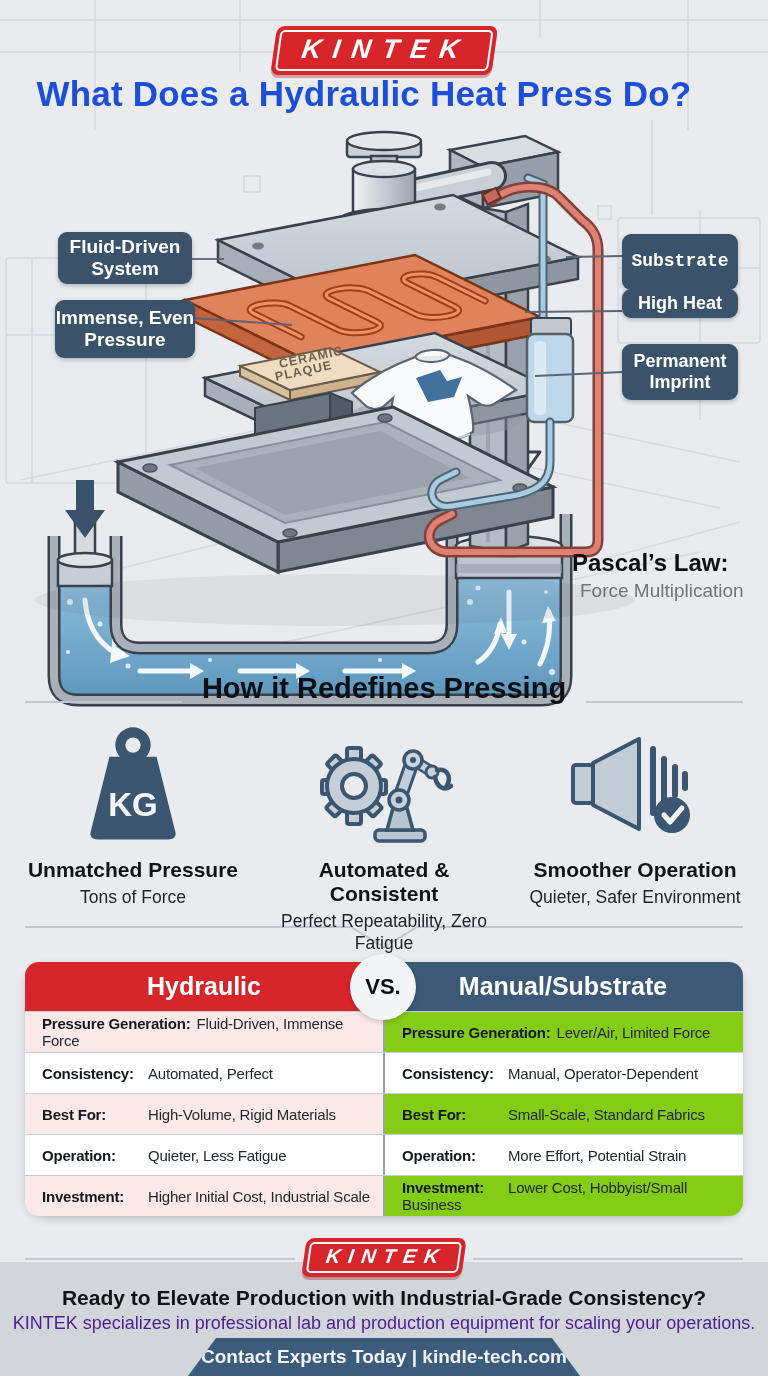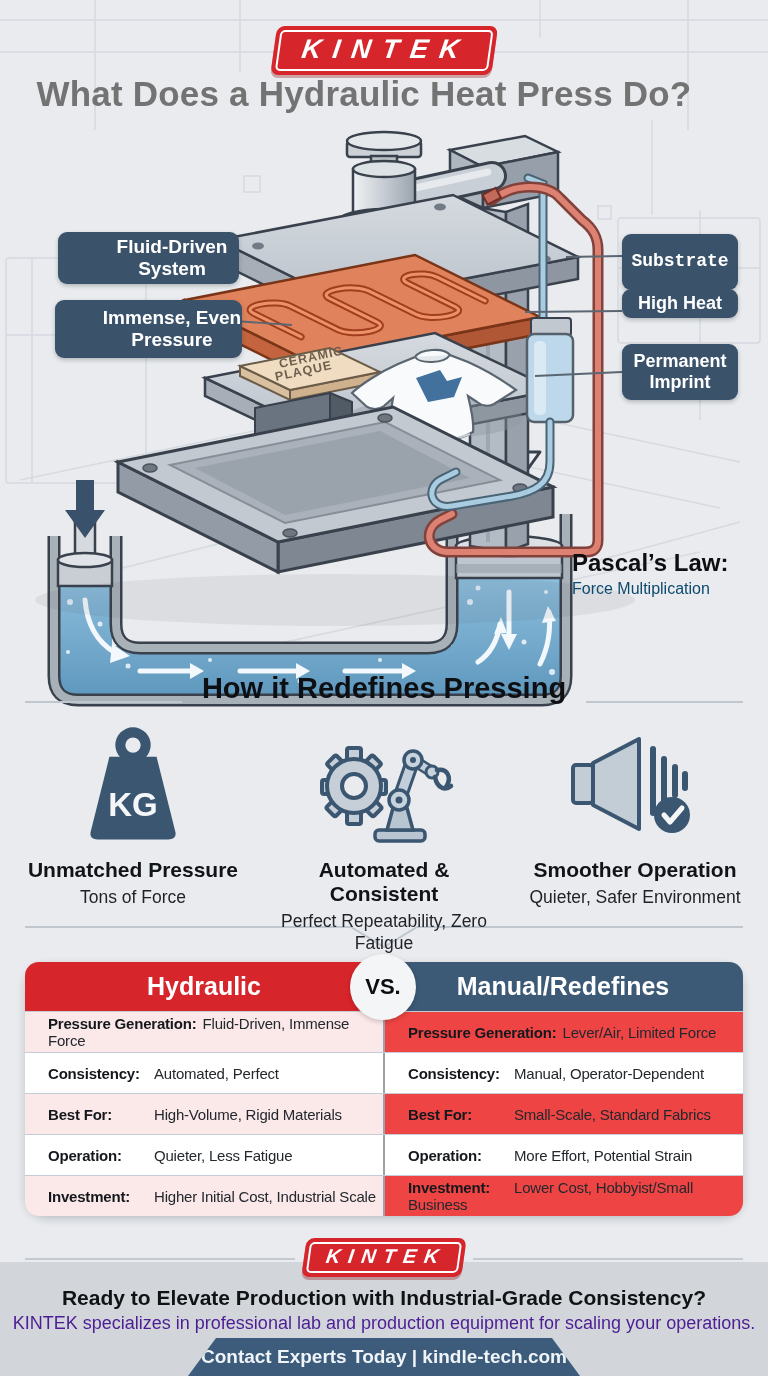--- a/index.html
+++ b/index.html
@@ -10,57 +10,57 @@
 
   
   .logo{left:50%;transform:translateX(-50%) skewX(-8deg);background:#D6252B;border-radius:8px;
         box-shadow:0 3px 0 rgba(150,25,28,.35);padding:4px;}
   .logo-inner{border:2.5px solid #ffffff;border-radius:5px;padding:2px 18px 4px 22px;}
   .logo-text{color:#fff;font-weight:800;font-style:italic;font-size:27px;letter-spacing:.42em;white-space:nowrap;}
   .logo.small .logo-text{font-size:20px;letter-spacing:.38em;}
   .logo.small .logo-inner{padding:1px 12px 3px 16px;}
 
   
-  .title{top:74px;left:0;width:728px;text-align:center;font-size:35px;font-weight:800;color:#737373;letter-spacing:.2px;}
+  .title{top:74px;left:0;width:728px;text-align:center;font-size:35px;font-weight:800;color:#1d4ed8;letter-spacing:.2px;}
 
   
   .tag{background:#3A536B;color:#fff;font-weight:700;text-align:center;border-radius:9px;
        display:flex;align-items:center;justify-content:center;line-height:1.18;box-shadow:0 2px 4px rgba(20,30,40,.25);}
-  .tag.left{font-size:19px;padding-left:47px;}
+  .tag.left{font-size:19px;}
   .tag.right{font-size:18px;}
   .pascal{left:572px;top:549px;width:185px;}
   .pascal .t1{font-size:24px;font-weight:800;color:#0C0E10;}
-  .pascal .t2{font-size:16px;color:#0c4a6e;margin-top:3px;}
+  .pascal .t2{font-size:19px;color:#737373;margin-top:3px;margin-left:8px;}
 
   
   .benefits-h{top:672px;left:0;width:768px;text-align:center;font-size:29px;font-weight:800;color:#0D0F12;}
   .benefits{top:710px;left:14px;width:740px;display:flex;justify-content:space-between;}
   .benefit{width:238px;text-align:center;}
   .benefit .ic{height:148px;display:flex;align-items:center;justify-content:center;}
   .benefit .bt{font-size:21px;font-weight:800;color:#101317;}
   .benefit .bs{font-size:17.5px;color:#1E2126;line-height:1.28;margin:4px auto 0;max-width:212px;}
 
   
   .cmp{left:25px;top:962px;width:718px;border-radius:22px;box-shadow:0 3px 8px rgba(30,40,55,.22);}
   .cmp-head{display:flex;height:49px;}
   .cmp-head .hl{width:358px;background:#D6252B;border-radius:14px 0 0 0;display:flex;align-items:center;justify-content:center;
                 color:#fff;font-size:25px;font-weight:800;}
   .cmp-head .hr{width:360px;background:#3C5976;border-radius:0 14px 0 0;display:flex;align-items:center;justify-content:center;
                 color:#fff;font-size:25px;font-weight:800;}
   .vs{position:absolute;left:325px;top:-8px;width:66px;height:66px;border-radius:50%;background:#F4F5F6;
       display:flex;align-items:center;justify-content:center;font-size:22px;font-weight:800;color:#0B0D0F;
       box-shadow:0 2px 5px rgba(0,0,0,.18);z-index:3;}
   .cmp-row{display:flex;height:40px;border-top:1px solid #C6CCD3;}
-  .cmp-row .cl,.cmp-row .cr{display:flex;align-items:center;padding-left:23px;font-size:15px;color:#23282E;letter-spacing:-.2px;}
+  .cmp-row .cl,.cmp-row .cr{display:flex;align-items:center;padding-left:17px;font-size:15px;color:#23282E;letter-spacing:-.2px;}
   .cmp-row .cl{width:341px;border-right:2px solid #9AA3AC;}
   .cmp-row .cr{width:341px;}
   .cmp-row b{font-weight:800;color:#14181D;display:inline-block;min-width:100px;padding-right:6px;}
   .cmp-row:last-child .cl{border-radius:0 0 0 14px;}
   .cmp-row:last-child .cr{border-radius:0 0 14px 0;}
-  .pink{background:#FBE8E8;} .blue{background:#ef4444;} .white{background:#FFFFFF;}
+  .pink{background:#FBE8E8;} .blue{background:#84cc16;} .white{background:#FFFFFF;}
 
   
   .f-head{top:1286px;left:0;width:768px;text-align:center;font-size:21px;font-weight:800;color:#101214;}
   .f-sub{top:1313px;left:0;width:768px;text-align:center;font-size:18px;color:#4c1d95;}
   .banner{top:1338px;left:50%;transform:translateX(-50%);width:392px;height:38px;background:#3D5C7C;
           clip-path:polygon(28px 0, calc(100% - 28px) 0, 100% 100%, 0 100%);
           display:flex;align-items:center;justify-content:center;color:#EFF4F8;font-size:19px;font-weight:800;cursor:pointer;}
 </style>
 </head>
 <body>
@@ -368,21 +368,21 @@
         </svg>
       </div>
       <div class="bt">Smoother Operation</div>
       <div class="bs">Quieter, Safer Environment</div>
     </div>
   </div>
 
   <div class="abs cmp" style="z-index:2;">
     <div class="cmp-head">
       <div class="hl">Hydraulic</div>
-      <div class="hr">Manual/Redefines</div>
+      <div class="hr">Manual/Substrate</div>
     </div>
     <div class="vs">VS.</div>
 
     <div class="cmp-row">
       <div class="cl pink">
           <span><b>Pressure Generation:</b><span>Fluid-Driven, Immense Force</span></span>
         </div>
       <div class="cr blue">
           <span><b>Pressure Generation:</b><span>Lever/Air, Limited Force</span></span>
         </div>

